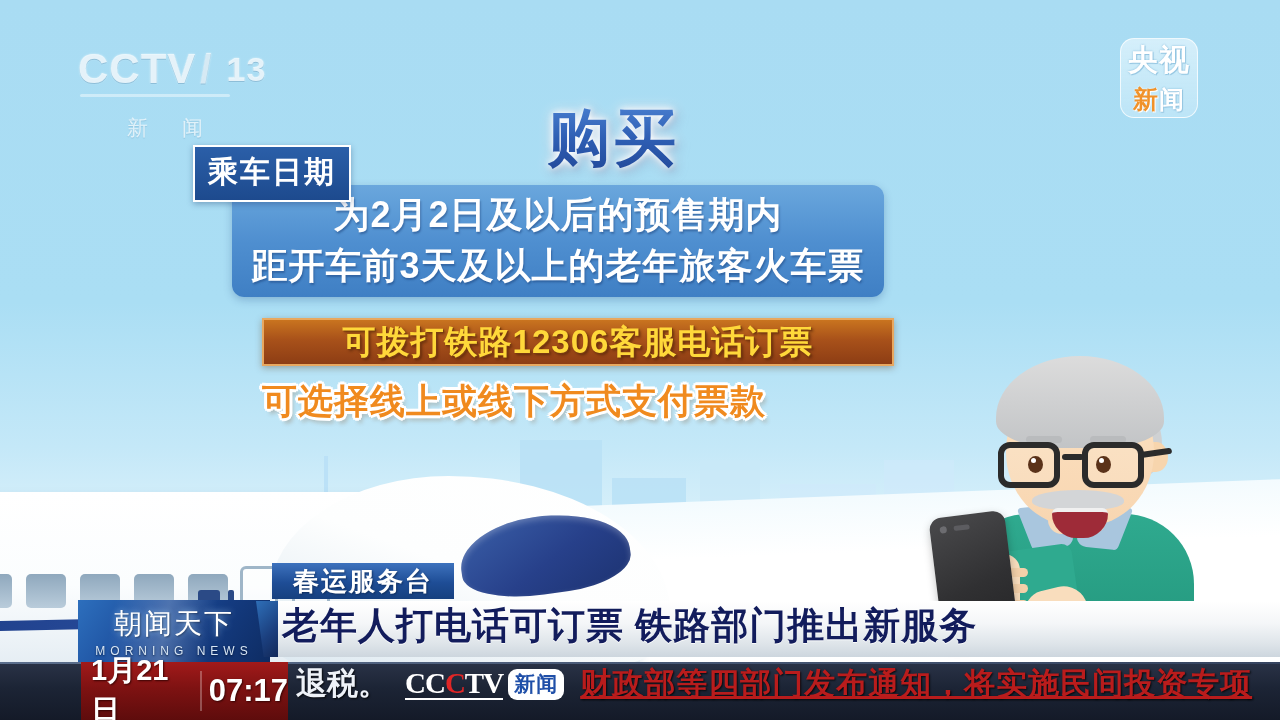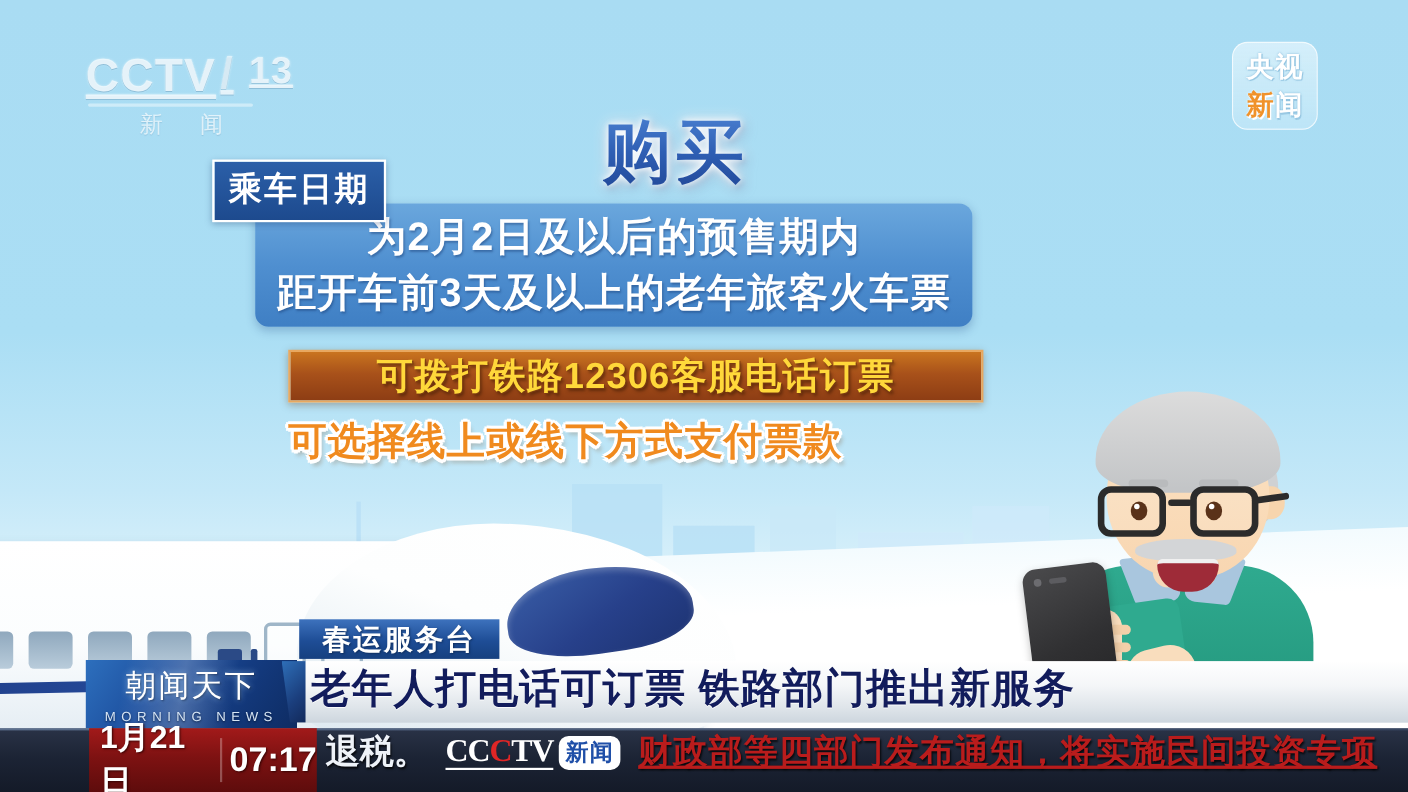--- a/index.html
+++ b/index.html
@@ -143,42 +143,42 @@
   }
   .phone-cam { position:absolute; left:10px; top:9px; width:7px; height:7px; background:#6c6c70; border-radius:50%; }
   .phone-cam2 { position:absolute; left:24px; top:10px; width:16px; height:5px; background:#5c5c60; border-radius:3px; }
 
   
   .cctv13 { position:absolute; left:78px; top:45px; width:180px; height:80px; opacity:.78; }
   .cctv13 .row1 {
     font-size:42px; font-weight:bold; letter-spacing:1px;
     color:rgba(255,255,255,.92);
     text-shadow:0 1px 0 rgba(120,170,200,.8), 0 0 2px rgba(255,255,255,.9);
-    display:flex; gap:4px;text-decoration:underline;
+    display:flex; align-items:center; gap:4px;
   }
   .cctv13 .num {
     font-size:34px; padding-left:10px;
   }
   .cctv13 .slash { font-size:40px; color:rgba(255,255,255,.75); }
   .cctv13 .row2 {
-    margin-top:2px; font-size:21px; letter-spacing:14px;
+    margin-top:17px; font-size:21px; letter-spacing:14px;
     color:rgba(255,255,255,.85); text-align:center; padding-left:8px;
     text-shadow:0 1px 1px rgba(120,170,200,.6);
   }
   .cctv13 .bar { height:3px; background:rgba(255,255,255,.55); margin:1px 0 2px 2px; width:150px; border-radius:2px; }
 
   
   .yangshi {
     position:absolute; left:1120px; top:38px; width:78px; height:80px;
     background:linear-gradient(180deg,rgba(225,244,252,.78),rgba(196,232,248,.70));
     border-radius:14px; border:1px solid rgba(255,255,255,.75);
     display:flex; flex-direction:column; align-items:center; justify-content:center; gap:2px;
   }
   .yangshi .l1 {
-    font-size:25px; font-weight:bold; color:#fff; letter-spacing:1px;
+    font-size:30px; font-weight:bold; color:#fff; letter-spacing:1px;
     text-shadow:0 0 2px #7fb6d8, 1px 1px 0 #9fcde6;
   }
   .yangshi .l2 { font-size:25px; font-weight:bold; letter-spacing:1px; }
   .yangshi .l2 .o { color:#f0922a; text-shadow:0 0 2px #fff,1px 1px 0 #fff; }
   .yangshi .l2 .w { color:#fff; text-shadow:0 0 2px #7fb6d8,1px 1px 0 #9fcde6; }
 
   
   .buy-title {
     position:absolute; left:548px; top:96px;
     font-size:62px; font-weight:bold; letter-spacing:4px;

